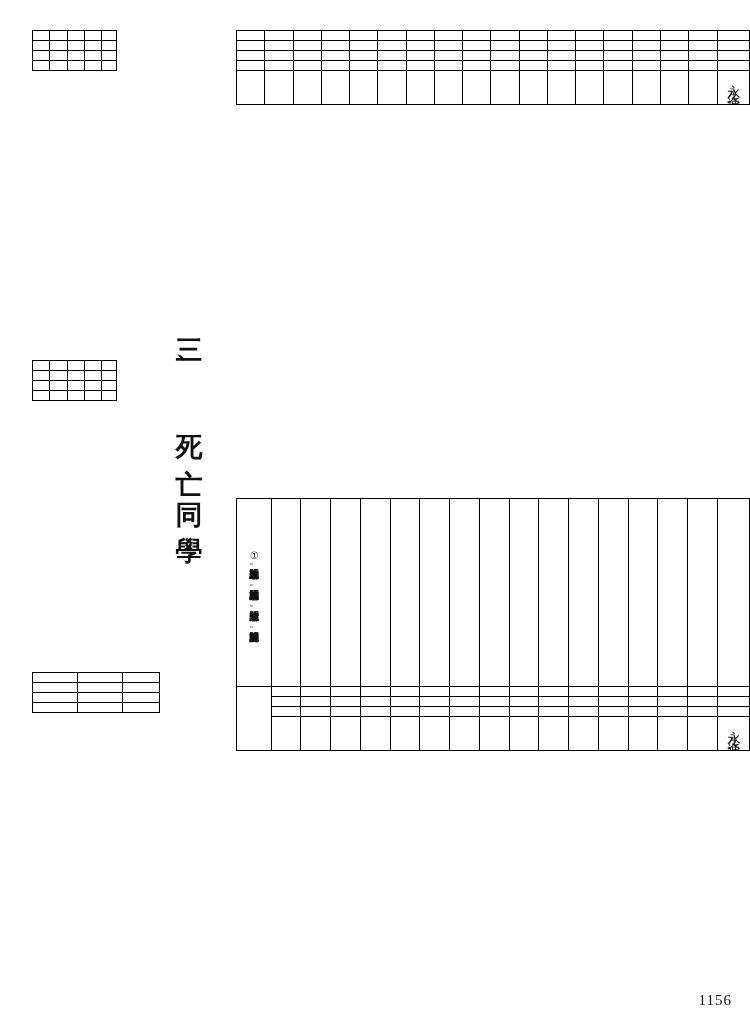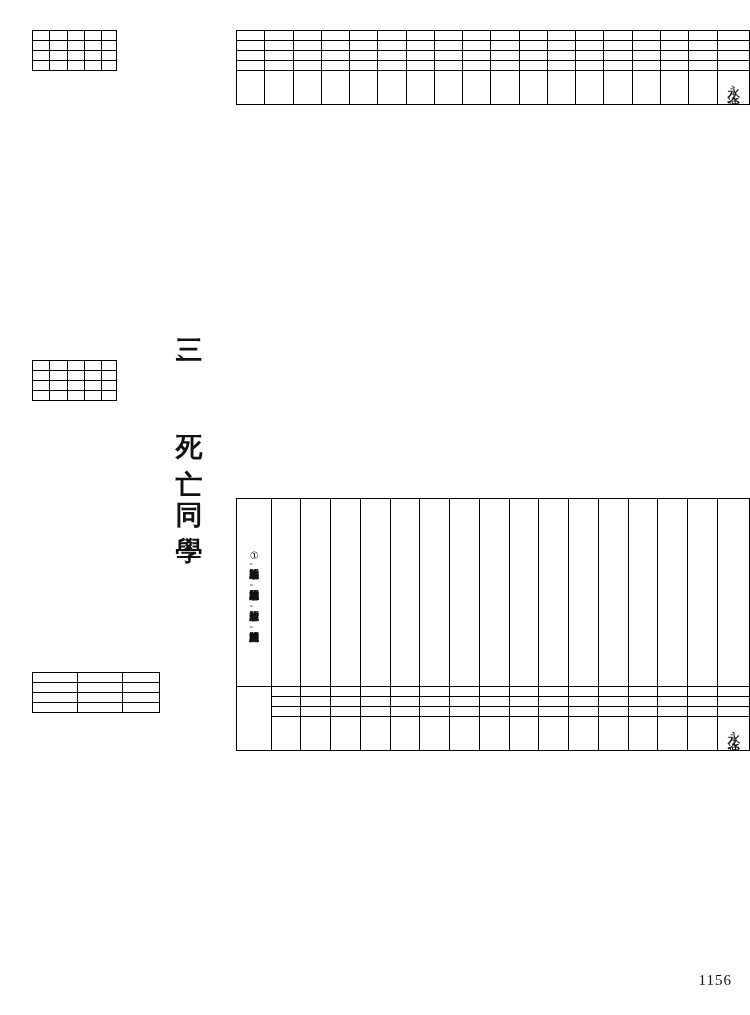--- a/index.html
+++ b/index.html
@@ -70,21 +70,21 @@
     font-weight:700;
     letter-spacing:34px;
     line-height:1;
     text-align:center;
     white-space:nowrap;
   }
 
   
   #page-number{
     position:absolute;
-    right:18px;bottom:26px;
+    right:18px;bottom:6px;
     font-size:15px;
     font-family:"Liberation Serif",serif;
     letter-spacing:1px;
     margin-top:44px;
   }
 
   
   .notebox{
     writing-mode:vertical-rl;
     text-orientation:upright;

